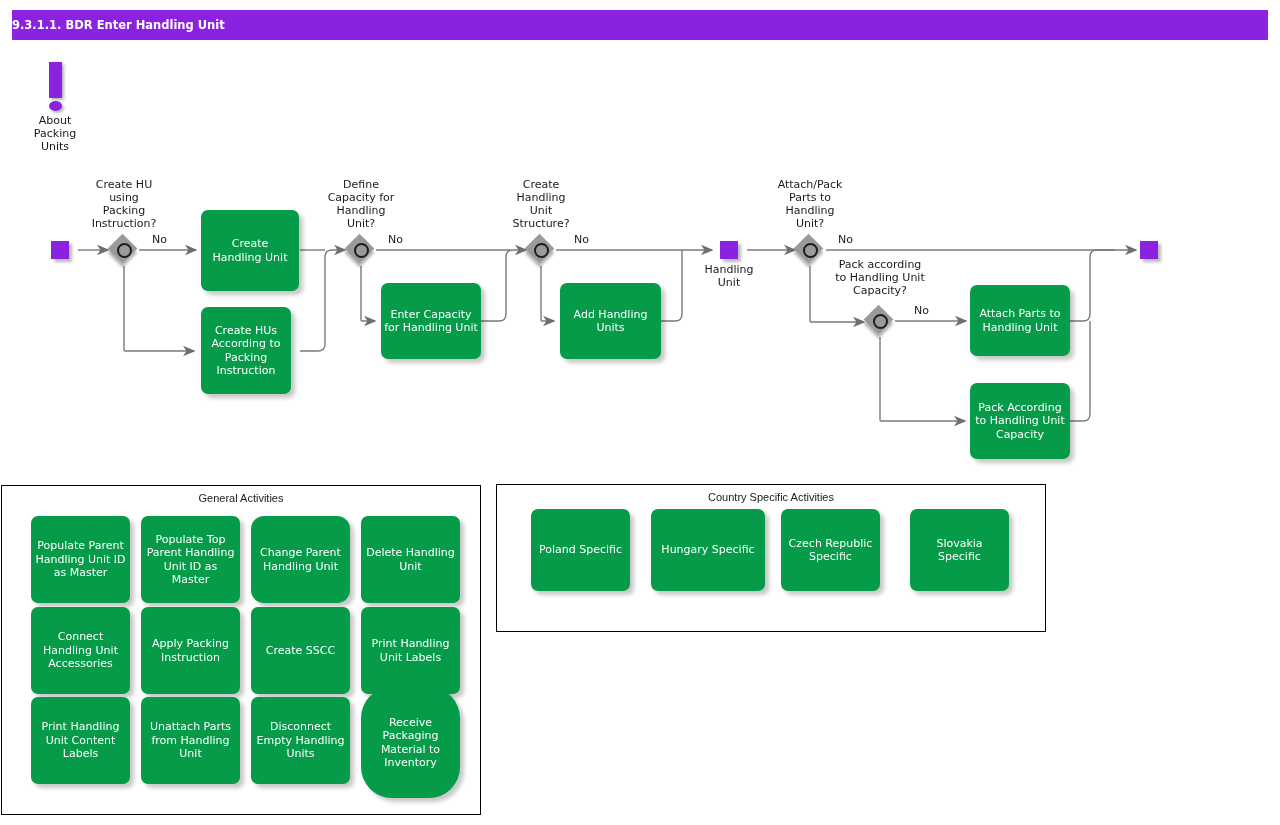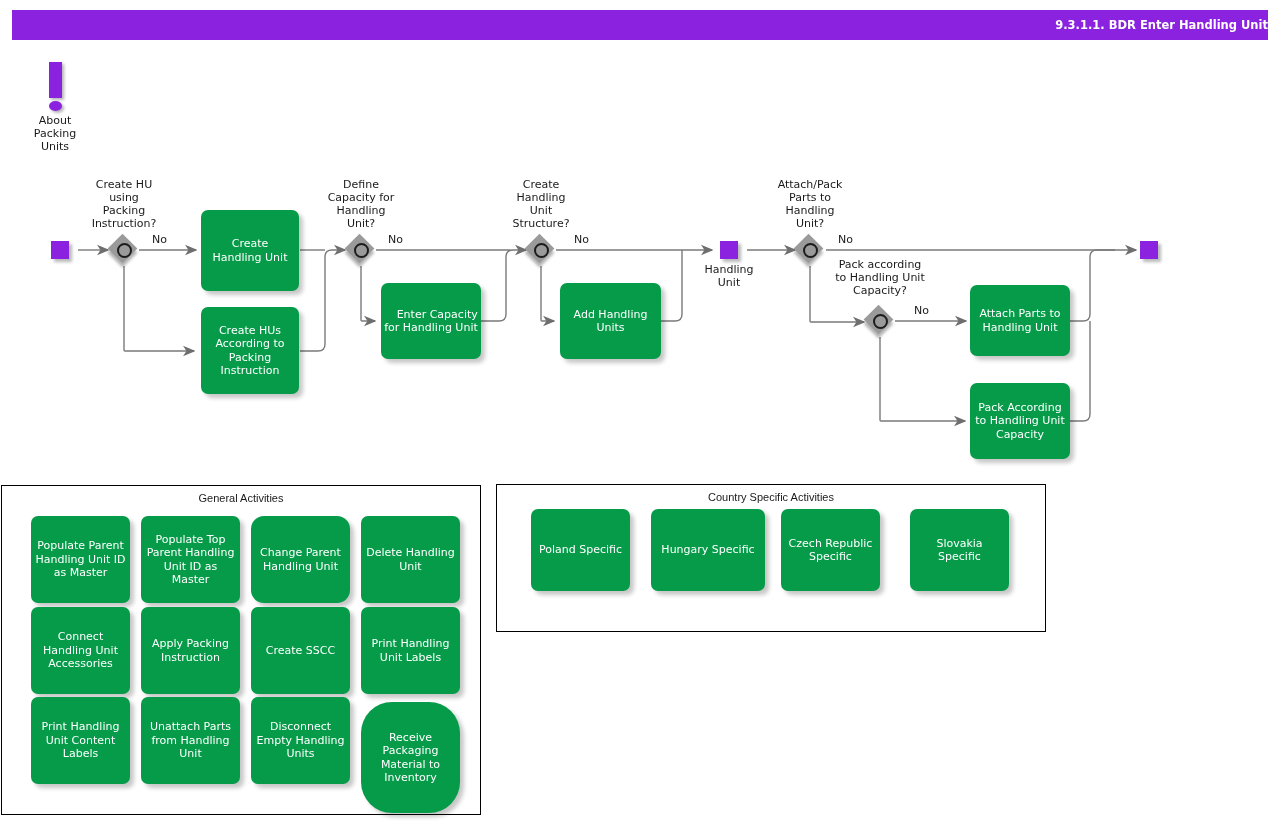--- a/index.html
+++ b/index.html
@@ -12,21 +12,21 @@
     position:relative;
   }
   #canvas{position:absolute;left:0;top:0;width:1280px;height:825px;}
 
   
   .titlebar{
     position:absolute;left:12px;top:10px;width:1256px;height:30px;
     background:#8A22E0;
     color:#ffffff;
     font-size:11.5px;font-weight:bold;
-    display:flex;align-items:center;justify-content:flex-end;
+    display:flex;align-items:center;justify-content:flex-start;
     letter-spacing:0px;
   }
 
   
   #wires{position:absolute;left:0;top:0;width:1280px;height:825px;pointer-events:none;}
 
   
   .note{position:absolute;text-align:center;}
   .bang-bar{
     width:13px;height:36px;background:#8A22E0;margin:0 auto;
@@ -161,38 +161,38 @@
   <div class="gw-label" style="left:64px;top:178px;width:120px;">Create HU
 using
 Packing
 Instruction?</div>
   <div class="flow-label" style="left:152px;top:233px;">No</div>
 
   <div class="task" style="left:201px;top:210px;width:98px;height:81px;">
     <span>Create
 Handling Unit</span>
   </div>
-  <div class="task" style="left:201px;top:307px;width:98px;height:87px;">
+  <div class="task" style="left:201px;top:307px;width:90px;height:87px;">
     <span>Create HUs
 According to
 Packing
 Instruction</span>
   </div>
 
   <div class="gw" style="left:346px;top:235px;">
     <div class="dia"></div>
     <div class="ring"></div>
   </div>
   <div class="gw-label" style="left:301px;top:178px;width:120px;">Define
 Capacity for
 Handling
 Unit?</div>
   <div class="flow-label" style="left:388px;top:233px;">No</div>
 
-  <div class="task" style="left:381px;top:283px;width:100px;height:76px;text-align:right;">
+  <div class="task" style="left:381px;top:283px;width:100px;height:76px;">
     <span>Enter Capacity
 for Handling Unit</span>
   </div>
 
   <div class="gw" style="left:526px;top:235px;">
     <div class="dia"></div>
     <div class="ring"></div>
   </div>
   <div class="gw-label" style="left:481px;top:178px;width:120px;">Create
 Handling
@@ -266,21 +266,21 @@
 
   <div class="task" style="left:31px;top:697px;width:99px;height:87px;"><span>Print Handling
 Unit Content
 Labels</span></div>
   <div class="task" style="left:141px;top:697px;width:99px;height:87px;"><span>Unattach Parts
 from Handling
 Unit</span></div>
   <div class="task" style="left:251px;top:697px;width:99px;height:87px;"><span>Disconnect
 Empty Handling
 Units</span></div>
-  <div class="task" style="left:361px;top:702px;width:99px;height:111px;border-radius:31px;"><span>Receive
+  <div class="task" style="left:361px;top:687px;width:99px;height:111px;border-radius:31px;"><span>Receive
 Packaging
 Material to
 Inventory</span></div>
 
   <div class="panel" style="left:496px;top:484px;width:550px;height:148px;">
     <div class="panel-title">Country Specific Activities</div>
   </div>
   <div class="task" style="left:531px;top:509px;width:99px;height:82px;"><span>Poland Specific</span></div>
   <div class="task" style="left:651px;top:509px;width:114px;height:82px;"><span>Hungary Specific</span></div>
   <div class="task" style="left:781px;top:509px;width:99px;height:82px;"><span>Czech Republic

